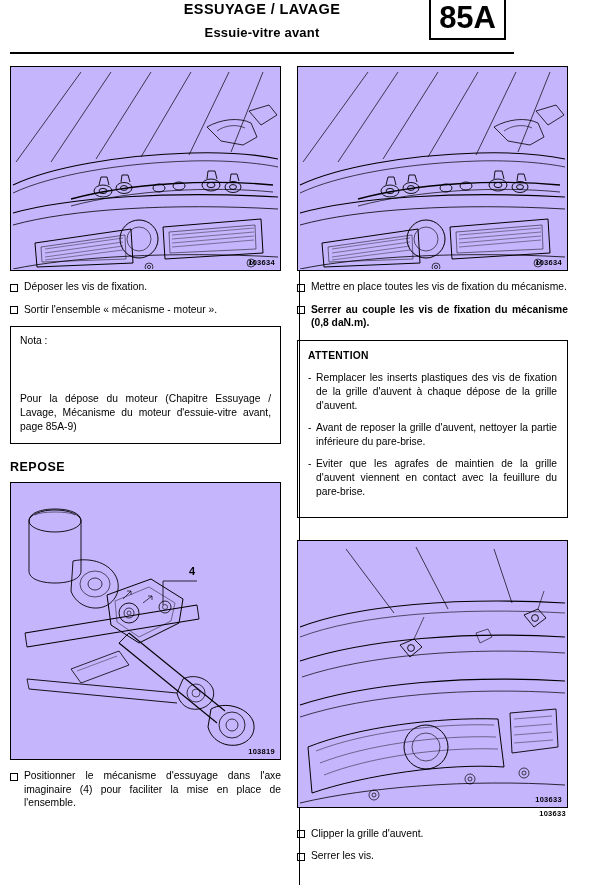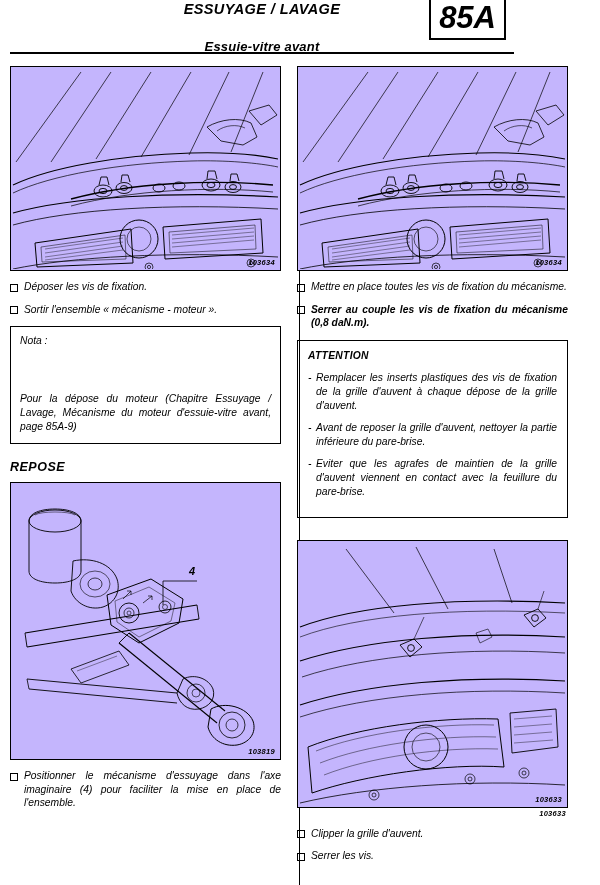--- a/index.html
+++ b/index.html
@@ -14,21 +14,20 @@
     color: #000;
     position: relative;
     overflow: hidden;
   }
   .page {
     position: relative;
     width: 524px;
     height: 885px;
     box-sizing: border-box;
     padding: 0 10px;
-    font-style: italic;
   }
 
   
   .header {
     position: relative;
     height: 56px;
   }
   .header-titles {
     text-align: center;
     padding-top: 0px;
@@ -37,21 +36,21 @@
     font-size: 14.5px;
     font-weight: bold;
     letter-spacing: 0.4px;
     line-height: 18px;
   }
   .header-title-2 {
     font-size: 13px;
     font-weight: bold;
     letter-spacing: 0.2px;
     line-height: 18px;
-    margin-top: 20px;
+    margin-top: 6px;
   }
   .header-code {
     position: absolute;
     right: 8px;
     top: -2px;
     border: 2px solid #000;
     padding: 0px 8px 2px 8px;
     font-size: 31px;
     font-weight: bold;
     letter-spacing: 0px;

